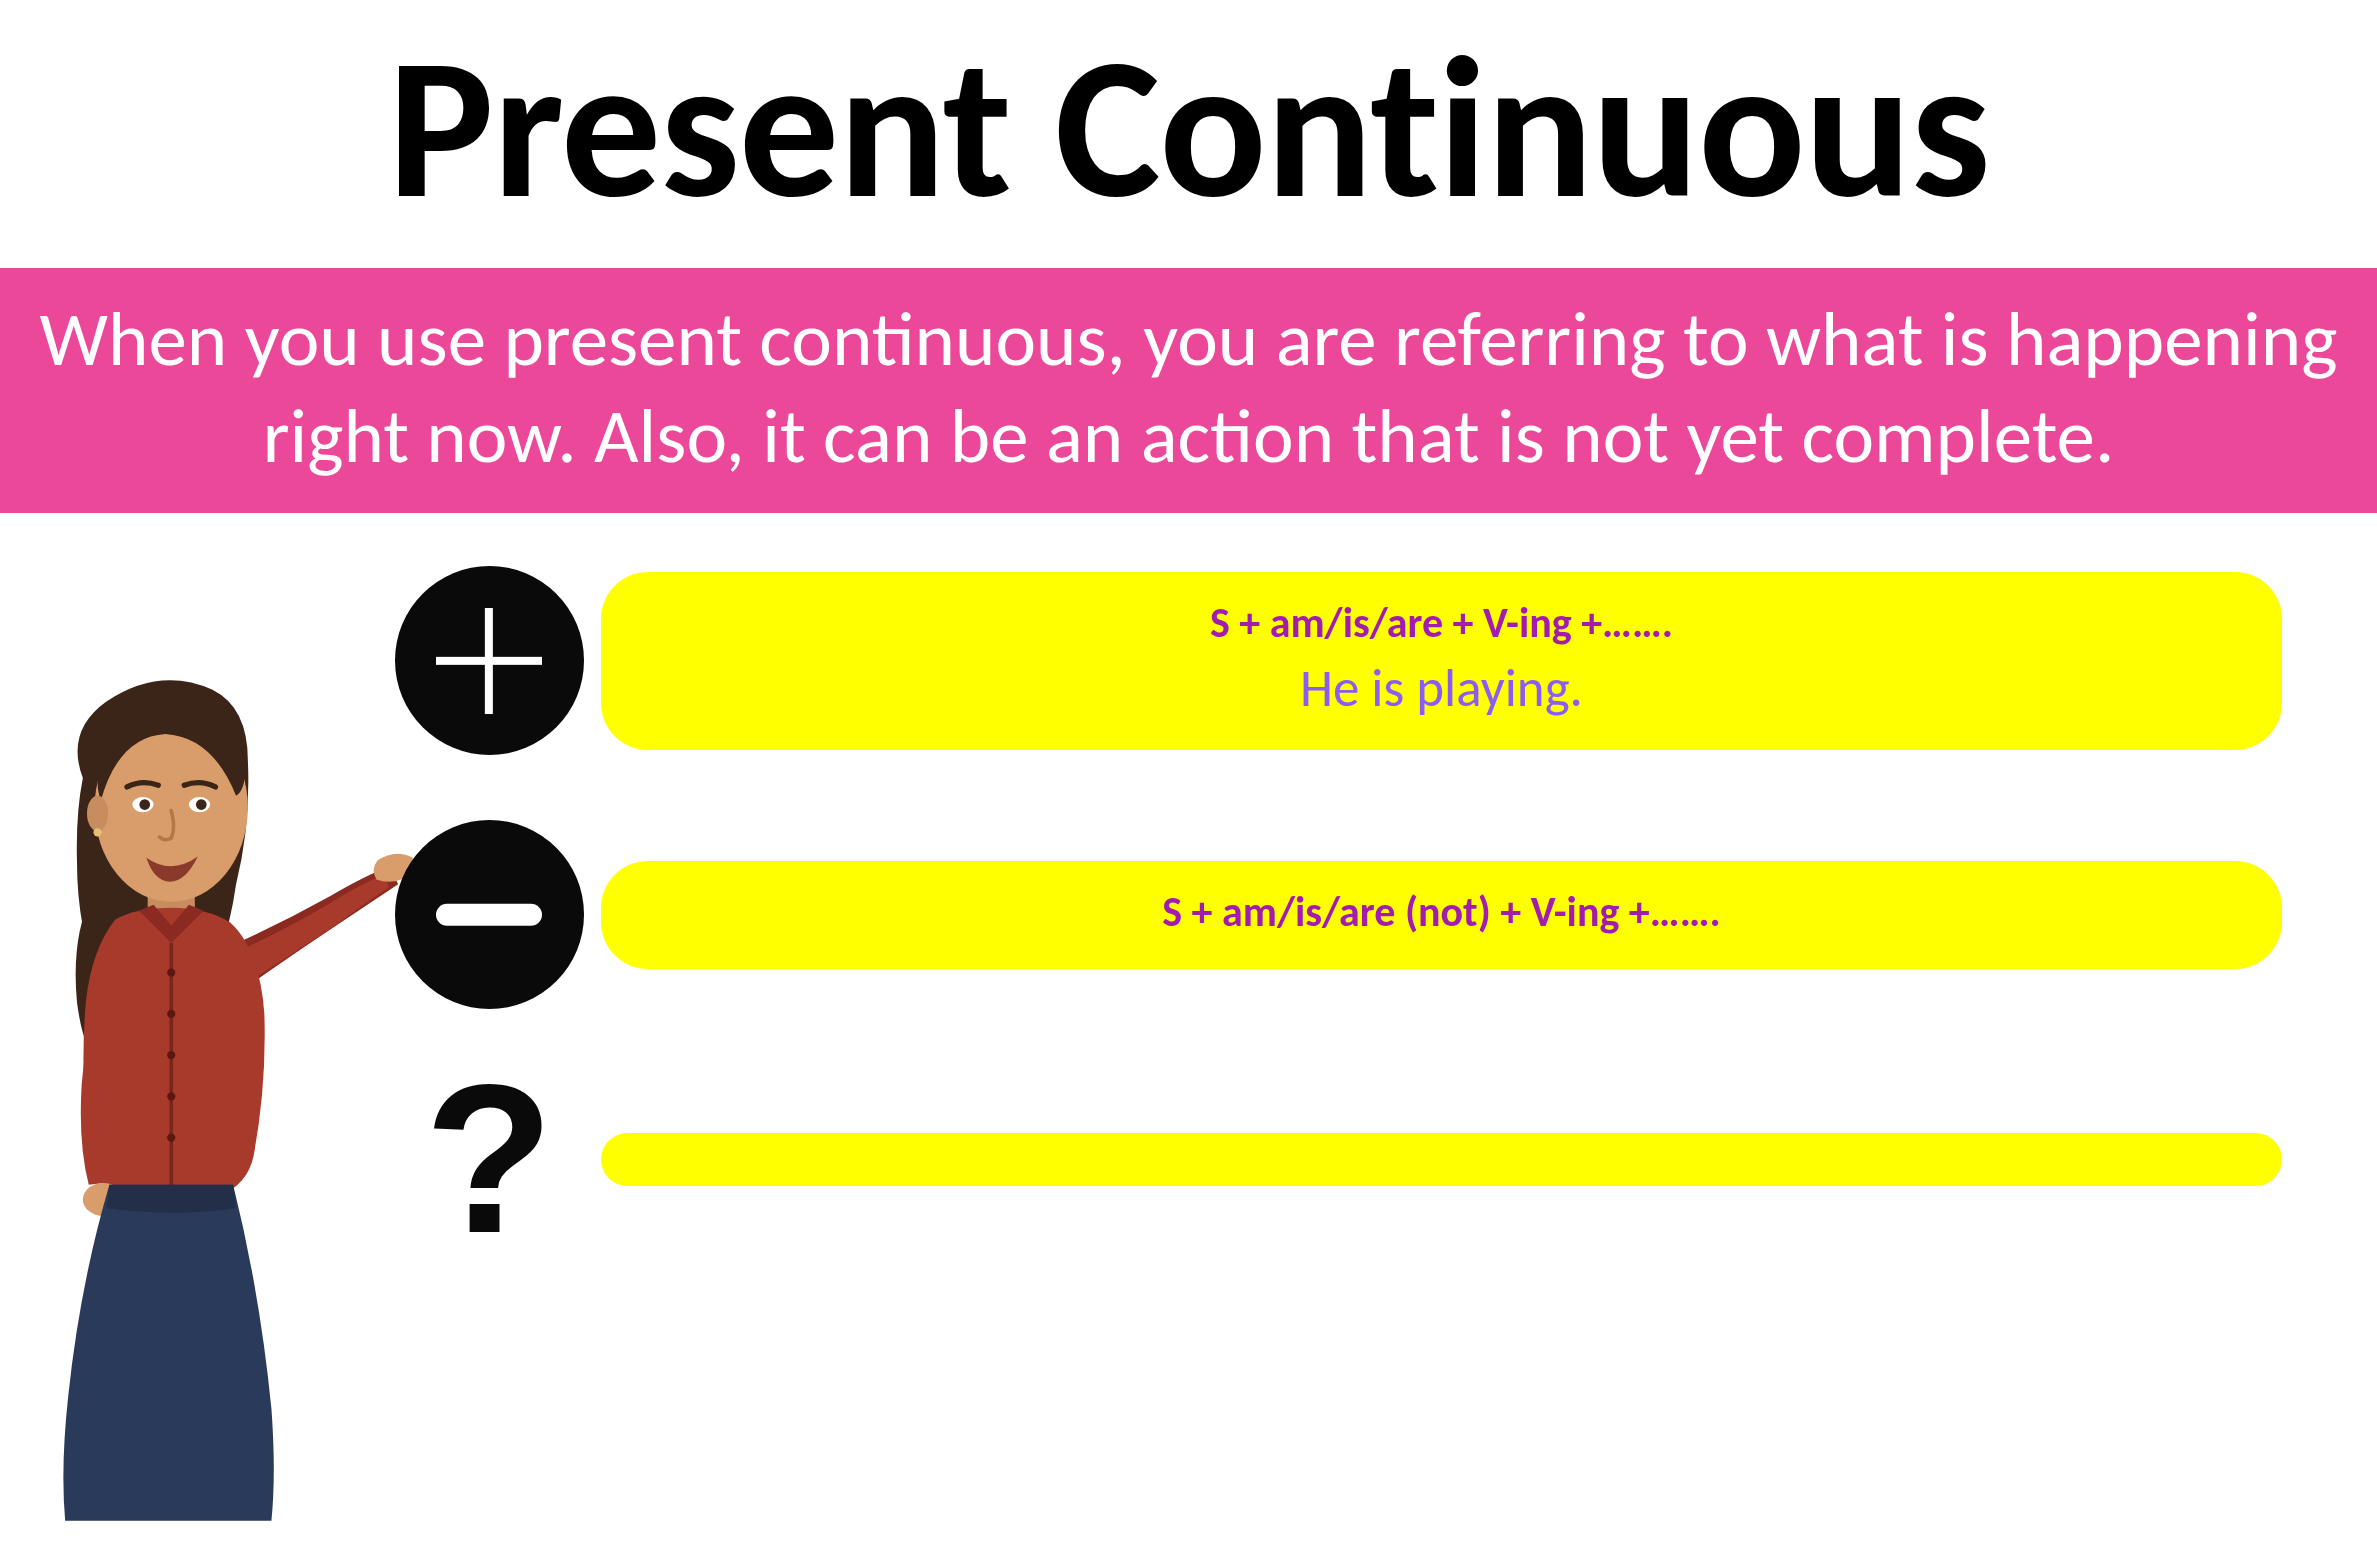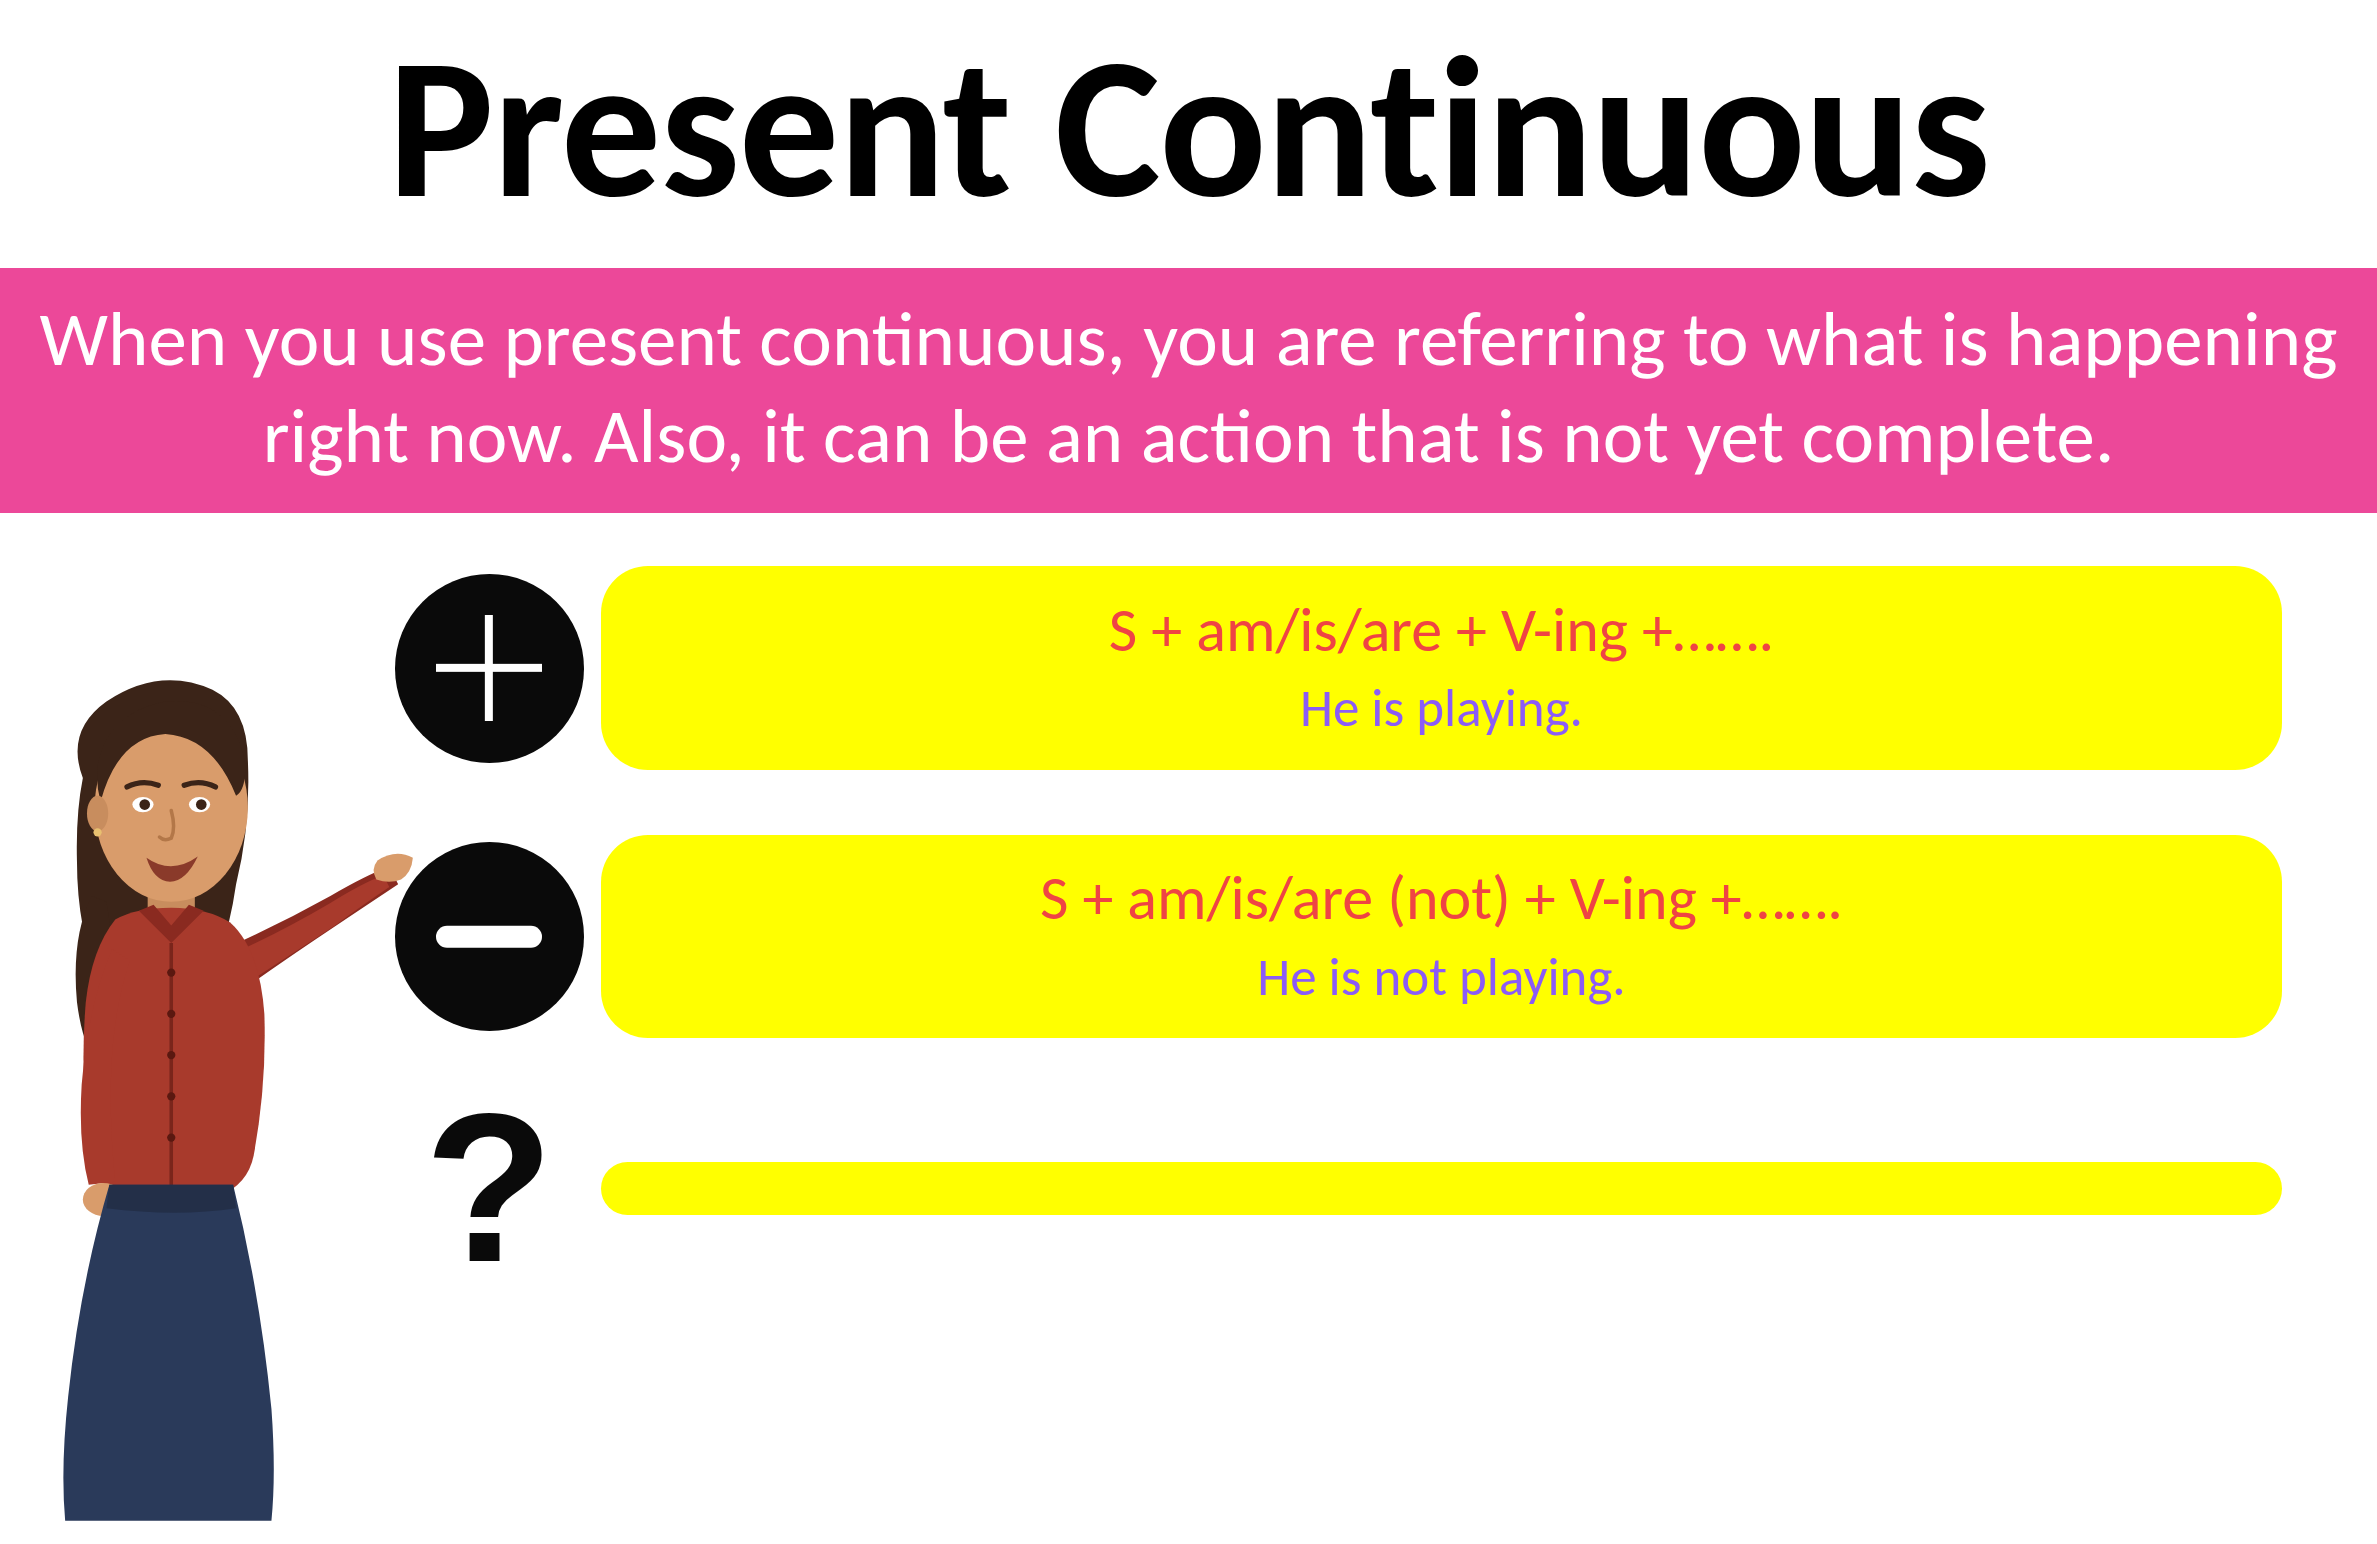--- a/index.html
+++ b/index.html
@@ -54,23 +54,23 @@
     align-items: center;
   }
   .box {
     background: #FFFF00;
     border-radius: 47px;
     padding: 23.6px 35px 29.5px 35px;
     text-align: center;
     width: 1681px;
   }
   .formula {
-    color: #ef4444;
-    font-weight: 400;
-    font-size: 62px;
+    color: #a21caf;
+    font-weight: 700;
+    font-size: 42px;
     line-height: 1.3;
   }
   .example {
     color: #8b5cf6;
     font-size: 53px;
     margin-top: 5.9px;
   }
   .plus-circle {
     width: 189px;
     height: 189px;
@@ -197,21 +197,20 @@
         <div class="example">He is playing.</div>
       </div>
     </div>
 
     <div class="row">
       <div class="icon-cell">
         <div class="minus-circle"></div>
       </div>
       <div class="box">
         <div class="formula">S + am/is/are (not) + V-ing +…….</div>
-        <div class="example">He is not playing.</div>
       </div>
     </div>
 
     <div class="row">
       <div class="icon-cell">
         <div class="question-mark">?</div>
       </div>
       <div class="box">
       </div>
     </div>

